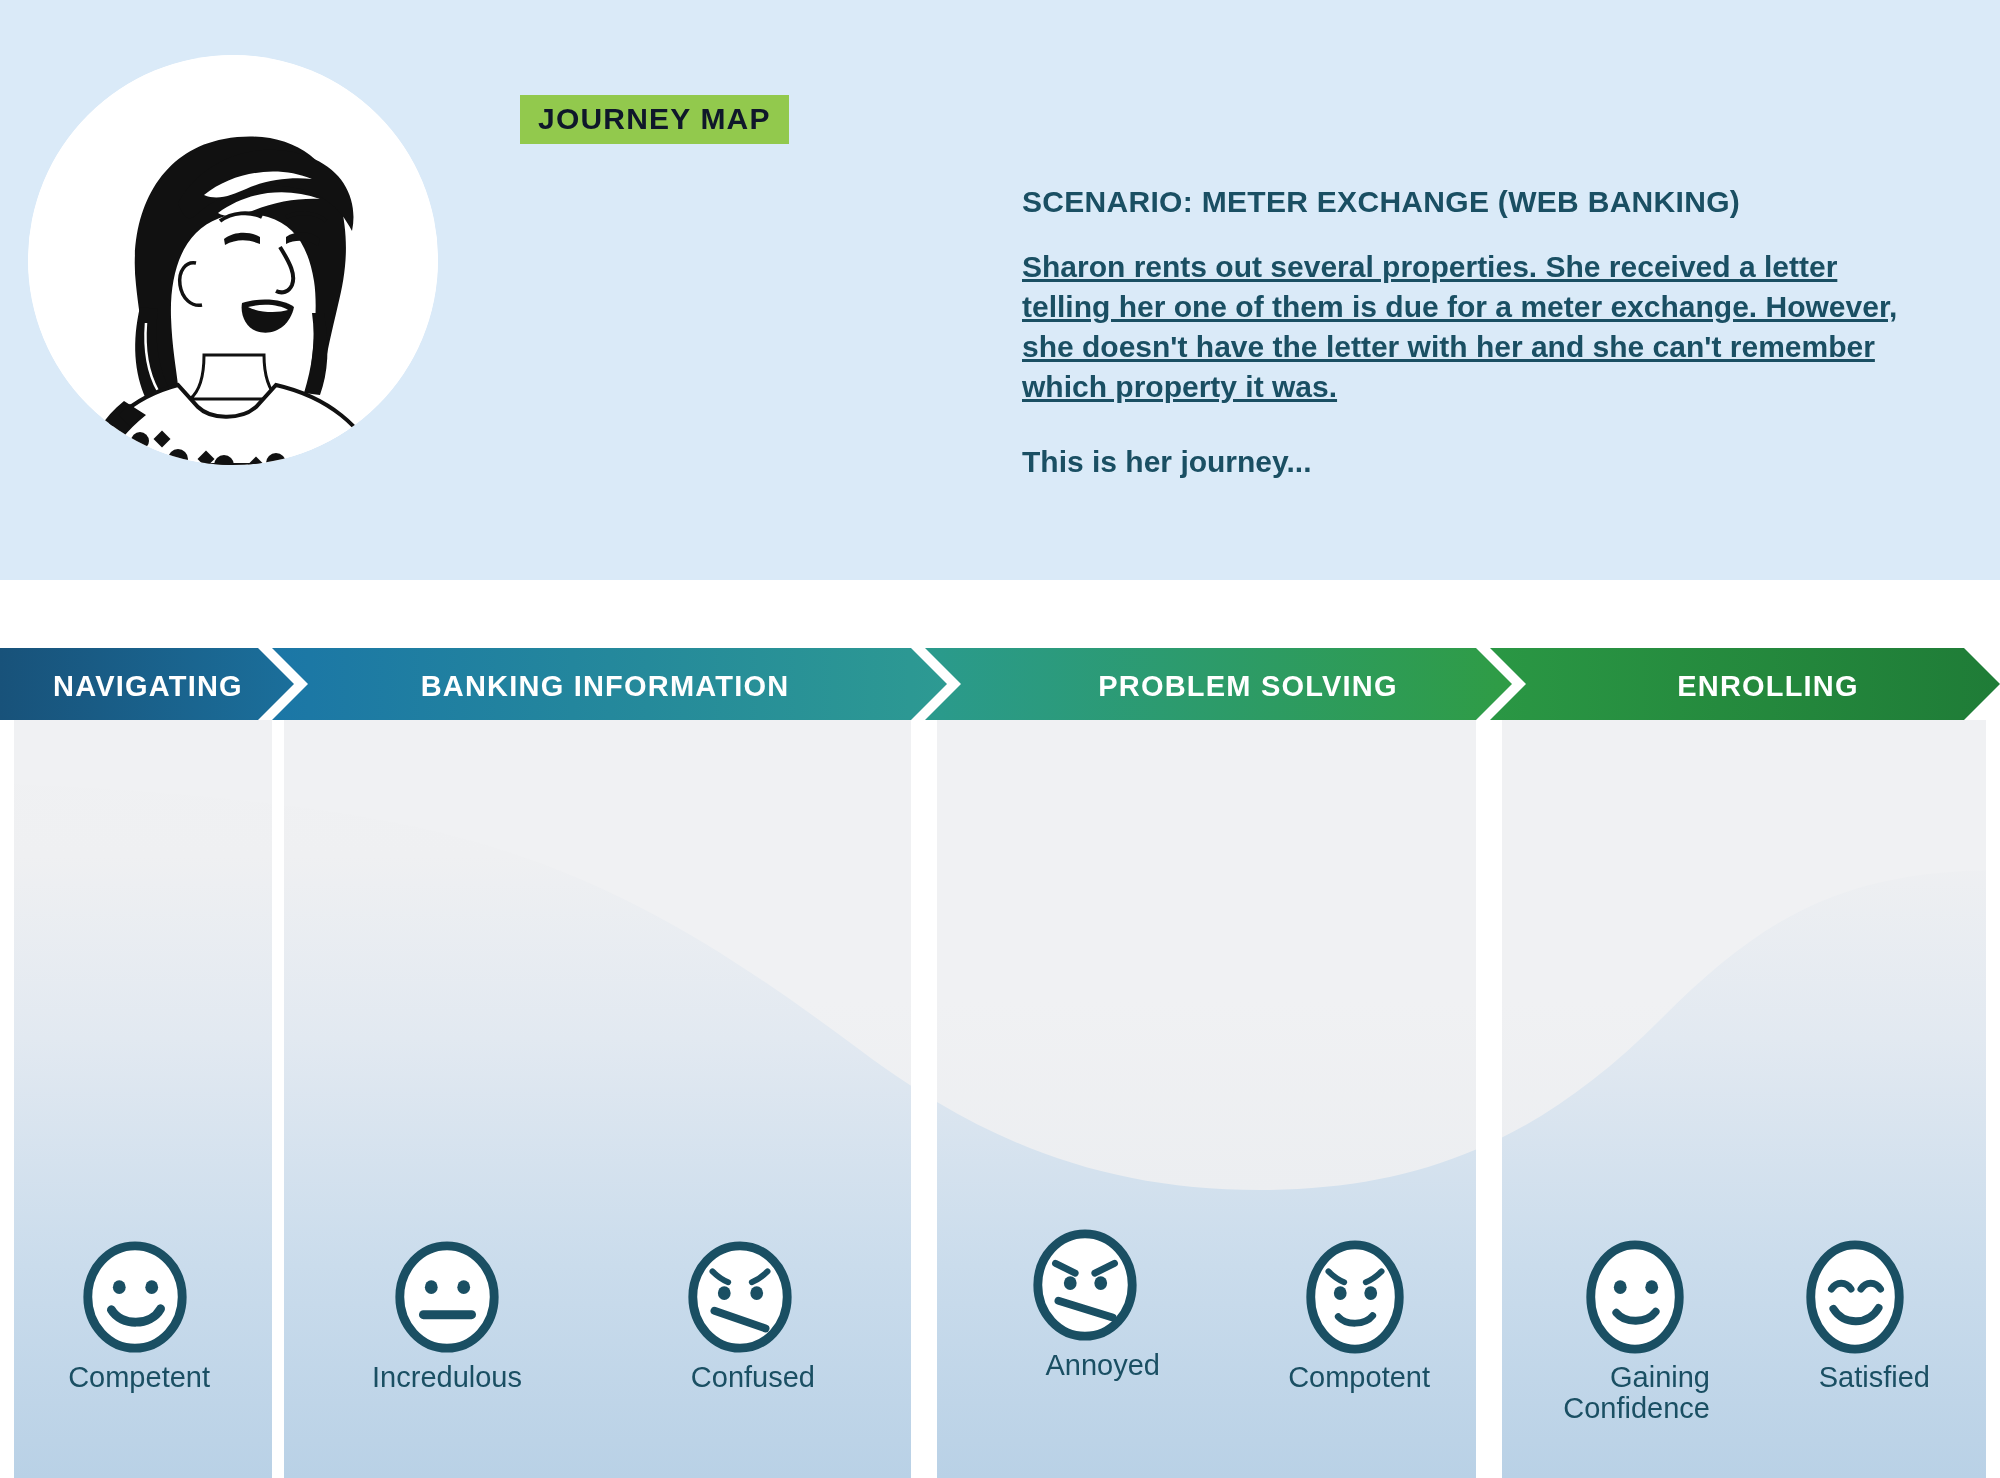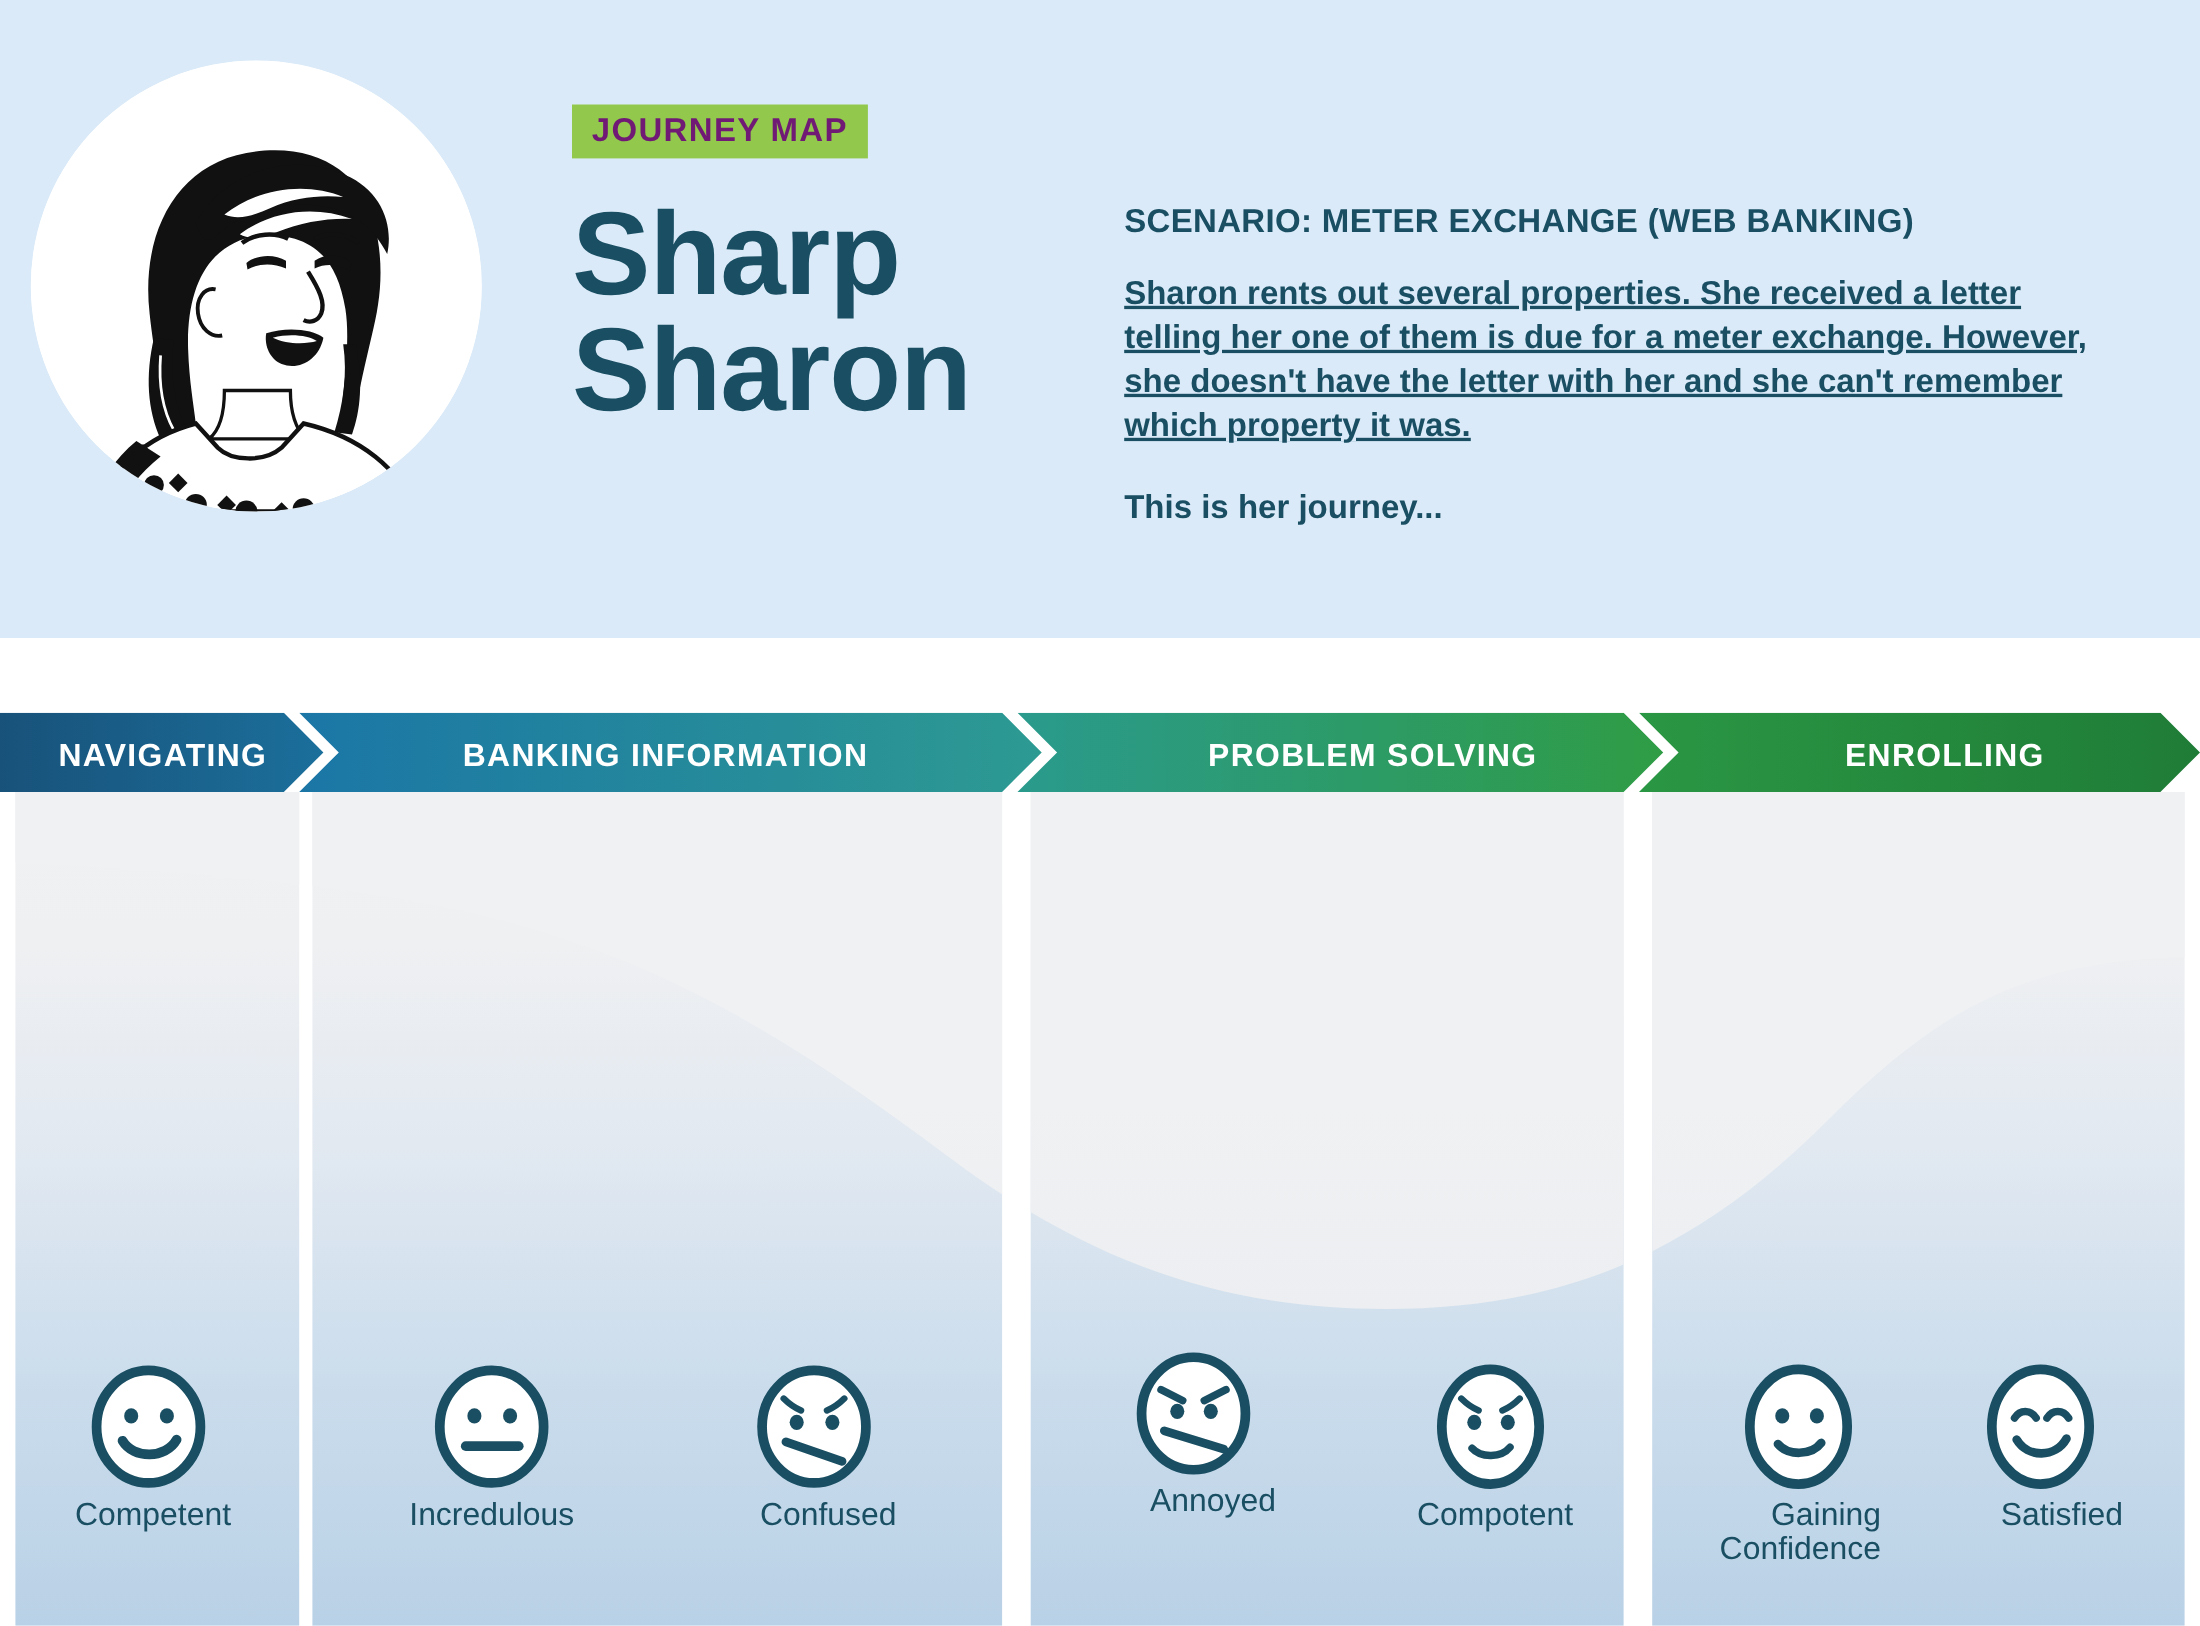--- a/index.html
+++ b/index.html
@@ -21,21 +21,21 @@
     border-radius:50%;background:#ffffff;overflow:hidden;
   }
   #avatar-wrap svg{display:block;}
 
   #title-block{
     position:absolute;left:520px;top:95px;width:470px;
   }
   #journey-tag{
     display:inline-block;
     background:#92c94d;
-    color:#701a75;
+    color:#0f172a;
     font-weight:bold;
     font-size:30px;
     letter-spacing:1.2px;
     padding:9px 18px 10px 18px;
     line-height:1;
   }
   #persona-name{
     margin-top:34px;
     color:#1a4f63;
     font-weight:bold;
@@ -160,24 +160,20 @@
         <path d="M214 248 C232 242 256 244 266 252 C262 272 244 282 228 276 C218 272 212 260 214 248 Z"></path>
         <path d="M220 252 C236 248 252 250 260 255 C250 258 232 258 220 252 Z" fill="#ffffff"></path>
 
         <path d="M168 208 C158 206 150 216 152 230 C154 244 164 252 174 250" stroke="#111111" stroke-width="3.5" fill="none"></path>
       </g>
     </svg>
   </div>
 
   <div id="title-block">
     <div id="journey-tag">JOURNEY MAP</div>
-    <div id="persona-name">
-      <div>Sharp</div>
-      <div>Sharon</div>
-    </div>
   </div>
 
   <div id="scenario-block">
     <div id="scenario-title">SCENARIO: METER EXCHANGE (WEB BANKING)</div>
     <div id="scenario-body">Sharon rents out several properties. She received a letter telling her one of them is due for a meter exchange. However, she doesn't have the letter with her and she can't remember which property it was.</div>
     <div id="scenario-outro">This is her journey...</div>
   </div>
 </div>
 
 <div id="journey">

